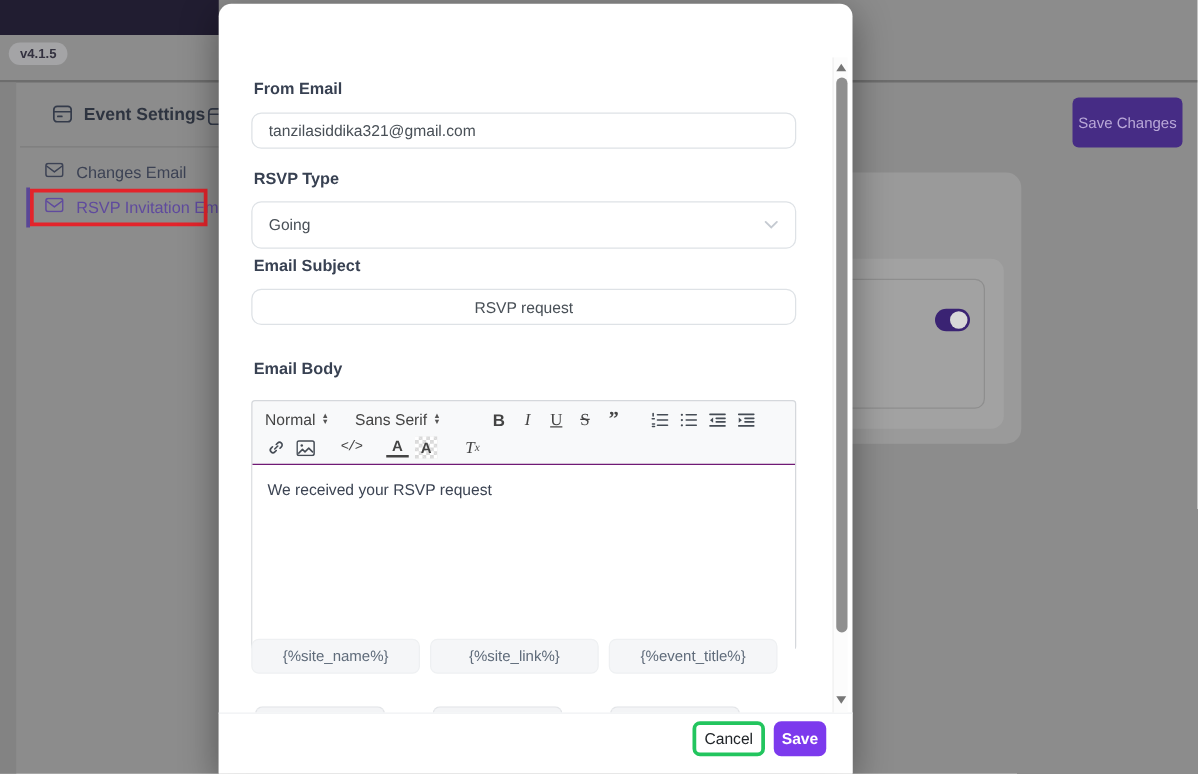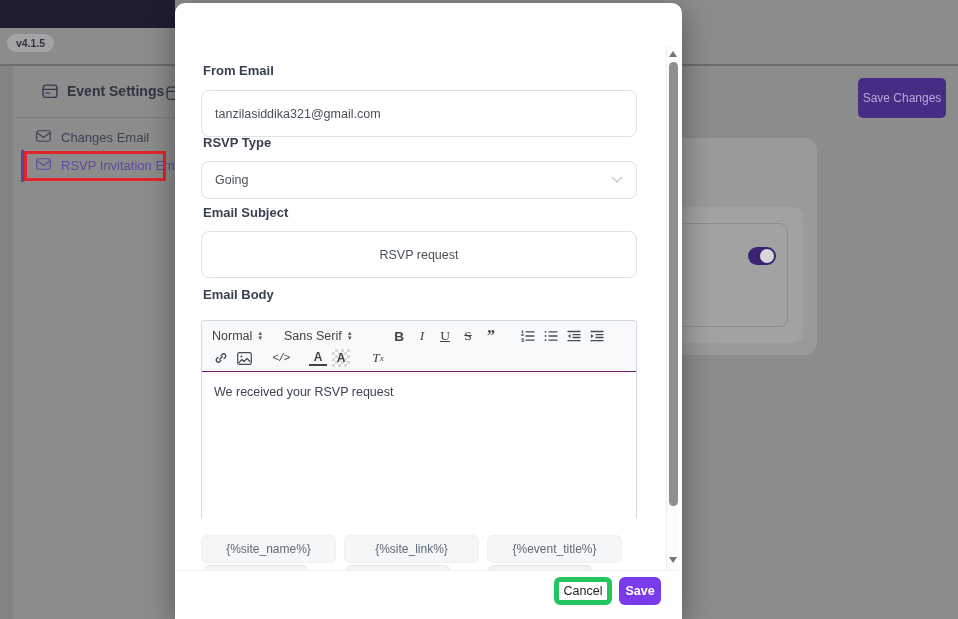--- a/index.html
+++ b/index.html
@@ -33,21 +33,21 @@
   .bg-toggle { position:absolute; left:748px; top:247px; width:28px; height:18px; background:#3a2373; border-radius:9px; }
   .bg-toggle .knob { position:absolute; right:2px; top:2px; width:14px; height:14px; background:#d8d8d8; border-radius:50%; }
 
   
   .modal { position:absolute; left:175px; top:3px; width:507px; height:616px; background:#fff; border-radius:10px 10px 0 0; box-shadow:0 8px 30px rgba(0,0,0,.4); }
   .modal-header { position:absolute; left:0; top:0; width:100%; height:42px; background:#f9fafb; border-bottom:1px solid #e9ecef; border-radius:10px 10px 0 0; }
   .modal-title { position:absolute; left:24px; top:12px; font-size:15px; font-weight:bold; color:#1f2430; }
   .modal-close { position:absolute; right:14px; top:7px; width:24px; height:24px; border:none; background:transparent; font-size:19px; color:#667085; cursor:pointer; line-height:24px; }
 
   .field-label { position:absolute; left:28px; font-size:13px; font-weight:bold; color:#384152; }
-  .text-input { position:absolute; left:26px; width:436px; height:47px; border:1px solid #dee2e6; border-radius:8px; padding:0 13px; font-size:12.5px; color:#495057; font-family:"Liberation Sans",sans-serif; background:#fff; }
+  .text-input { position:absolute; left:26px; width:436px; height:29px; border:1px solid #dee2e6; border-radius:8px; padding:0 13px; font-size:12.5px; color:#495057; font-family:"Liberation Sans",sans-serif; background:#fff; }
   .select-box { position:absolute; left:26px; width:436px; height:29px; border:1px solid #dee2e6; border-radius:8px; padding:18px 13px; font-size:12.5px; color:#495057; background:#fff; display:flex; align-items:center; justify-content:space-between; }
 
   .editor { position:absolute; left:26px; top:317px; width:436px; height:200px; border:1px solid #d5d8dc; border-radius:3px; background:#f8f9fa; }
   .toolbar { padding:6px 10px 4px 10px; border-bottom:1px solid #701a75; }
   .tb-row { display:flex; align-items:center; }
   .tb-row + .tb-row { margin-top:4px; }
   .tb-btn { display:inline-flex; align-items:center; justify-content:center; min-width:18px; height:18px; margin-right:5px; border:none; background:transparent; cursor:pointer; font-size:13.5px; color:#444; font-family:"Liberation Serif",serif; }
   .tb-btn svg { display:block; }
   .picker { display:inline-flex; align-items:center; gap:5px; font-size:12.5px; color:#444; font-family:"Liberation Sans",sans-serif; cursor:pointer; }
   .picker .updown { display:flex; flex-direction:column; line-height:5px; font-size:6px; color:#555; }
@@ -60,26 +60,26 @@
   .tb-gap { width:14px; }
   .tb-color { font-size:12px; font-weight:bold; font-family:"Liberation Sans",sans-serif; border-bottom:2px solid #444; height:15px; }
   .tb-bg { font-size:12px; font-weight:bold; font-family:"Liberation Sans",sans-serif; padding:0 2px;
     background-image:linear-gradient(45deg,#d9d9d9 25%,transparent 25%,transparent 75%,#d9d9d9 75%),linear-gradient(45deg,#d9d9d9 25%,#fff 25%,#fff 75%,#d9d9d9 75%);
     background-size:6px 6px; background-position:0 0,3px 3px; }
   .tb-clean { font-style:italic; font-family:"Liberation Serif",serif; }
   .tb-clean sub { font-size:9px; }
   .tb-code { font-family:"Liberation Mono",monospace; font-size:11px; letter-spacing:-1px; }
   .editor-content { height:151px; background:#fff; padding:13px 12px; font-size:12.5px; color:#3c4453; }
 
-  .chips { position:absolute; left:26px; top:532px; display:flex; gap:8px;align-items:center; }
+  .chips { position:absolute; left:26px; top:508px; display:flex; gap:8px;align-items:center; }
   .chip { width:135px; height:28px; background:#f5f6f8; border:1px solid #eef0f2; border-radius:6px; display:flex; align-items:center; justify-content:center; font-size:12px; color:#5f6b7a; cursor:pointer; }
   .chip-strip { position:absolute; top:562px; width:104px; height:9px; background:#f3f4f6; border:1px solid #e3e5e8; border-bottom:none; border-radius:6px 6px 0 0; }
 
   .modal-footer { position:absolute; left:0; top:567px; width:100%; height:49px; background:#fff; border-top:1px solid #f0f1f3; }
-  .btn-cancel { position:absolute; left:379px; top:6px; width:58px; height:28px; background:#fff; border:5px solid #22c55e; border-radius:6px; font-size:12.5px; color:#212529; font-family:"Liberation Sans",sans-serif; cursor:pointer; }
+  .btn-cancel { position:absolute; left:379px; top:6px; width:58px; height:28px; background:#fff; border:3px solid #22c55e; border-radius:6px; font-size:12.5px; color:#212529; font-family:"Liberation Sans",sans-serif; cursor:pointer; }
   .btn-save { position:absolute; left:444px; top:6px; width:42px; height:28px; background:#7c3aed; border:none; border-radius:6px; font-size:12.5px; font-weight:bold; color:#fff; font-family:"Liberation Sans",sans-serif; cursor:pointer; }
 
   .scrollbar { position:absolute; left:491px; top:43px; width:12px; height:524px; background:#fcfcfc; border-left:1px solid #efefef; }
   .sb-up { position:absolute; left:2px; top:5px; width:0; height:0; border-left:4px solid transparent; border-right:4px solid transparent; border-bottom:6px solid #777; }
   .sb-thumb { position:absolute; left:1.5px; top:16px; width:9px; height:444px; background:#8f8f8f; border-radius:5px; }
   .sb-down { position:absolute; left:2px; bottom:7px; width:0; height:0; border-left:4px solid transparent; border-right:4px solid transparent; border-top:6px solid #777; }
 </style>
 </head>
 <body>
 

